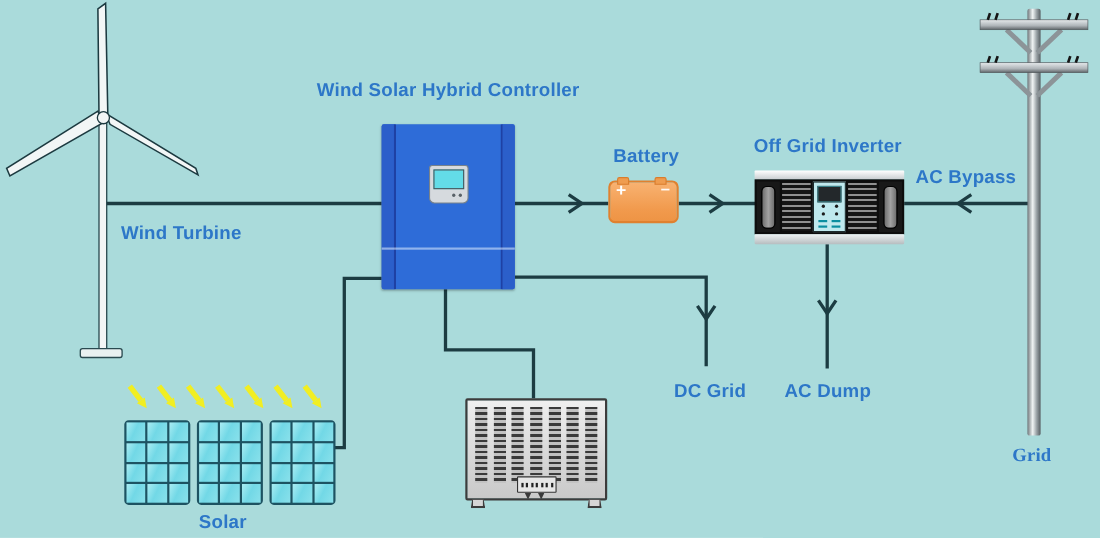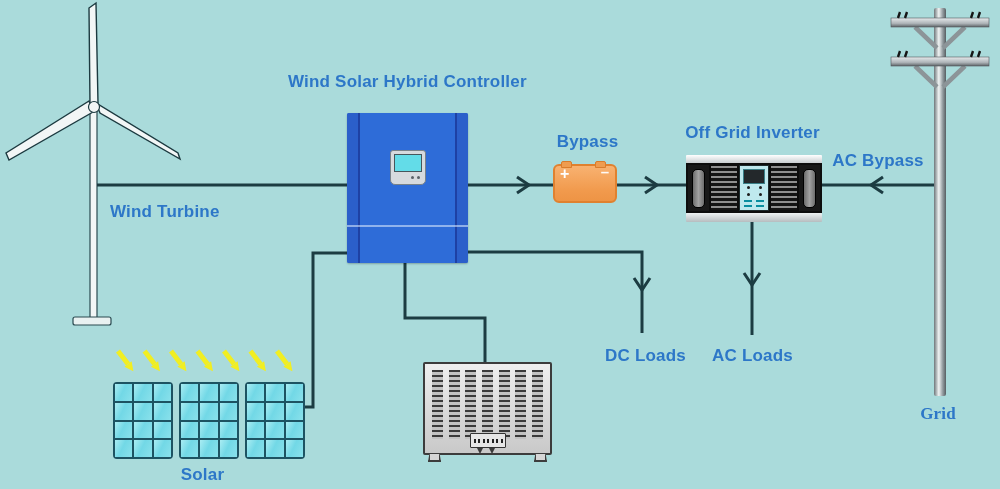--- a/index.html
+++ b/index.html
@@ -273,20 +273,20 @@
         <i></i>
       </div>
     <div class="dl-pin p1"></div>
     <div class="dl-pin p2"></div>
     <div class="dl-foot left"></div>
     <div class="dl-foot right"></div>
   </div>
 
   <div class="lbl" style="left:110px;top:202px;">Wind Turbine</div>
   <div class="lbl" style="left:288px;top:72px;width:236px;">Wind Solar Hybrid Controller</div>
-  <div class="lbl" style="left:545px;top:132px;width:85px;">Bypass</div>
+  <div class="lbl" style="left:545px;top:132px;width:85px;">Battery</div>
   <div class="lbl" style="left:828px;top:151px;width:100px;">AC Bypass</div>
   <div class="lbl" style="left:675px;top:123px;width:155px;">Off Grid Inverter</div>
   <div class="lbl" style="left:913px;top:404px;width:50px;font-family:Liberation Serif, serif;">Grid</div>
-  <div class="lbl" style="left:598px;top:346px;width:95px;">DC Loads</div>
-  <div class="lbl" style="left:705px;top:346px;width:95px;">AC Loads</div>
+  <div class="lbl" style="left:598px;top:346px;width:95px;">DC Grid</div>
+  <div class="lbl" style="left:705px;top:346px;width:95px;">AC Dump</div>
   <div class="lbl" style="left:160px;top:465px;width:85px;">Solar</div>
 </div>
 
 </body></html>

